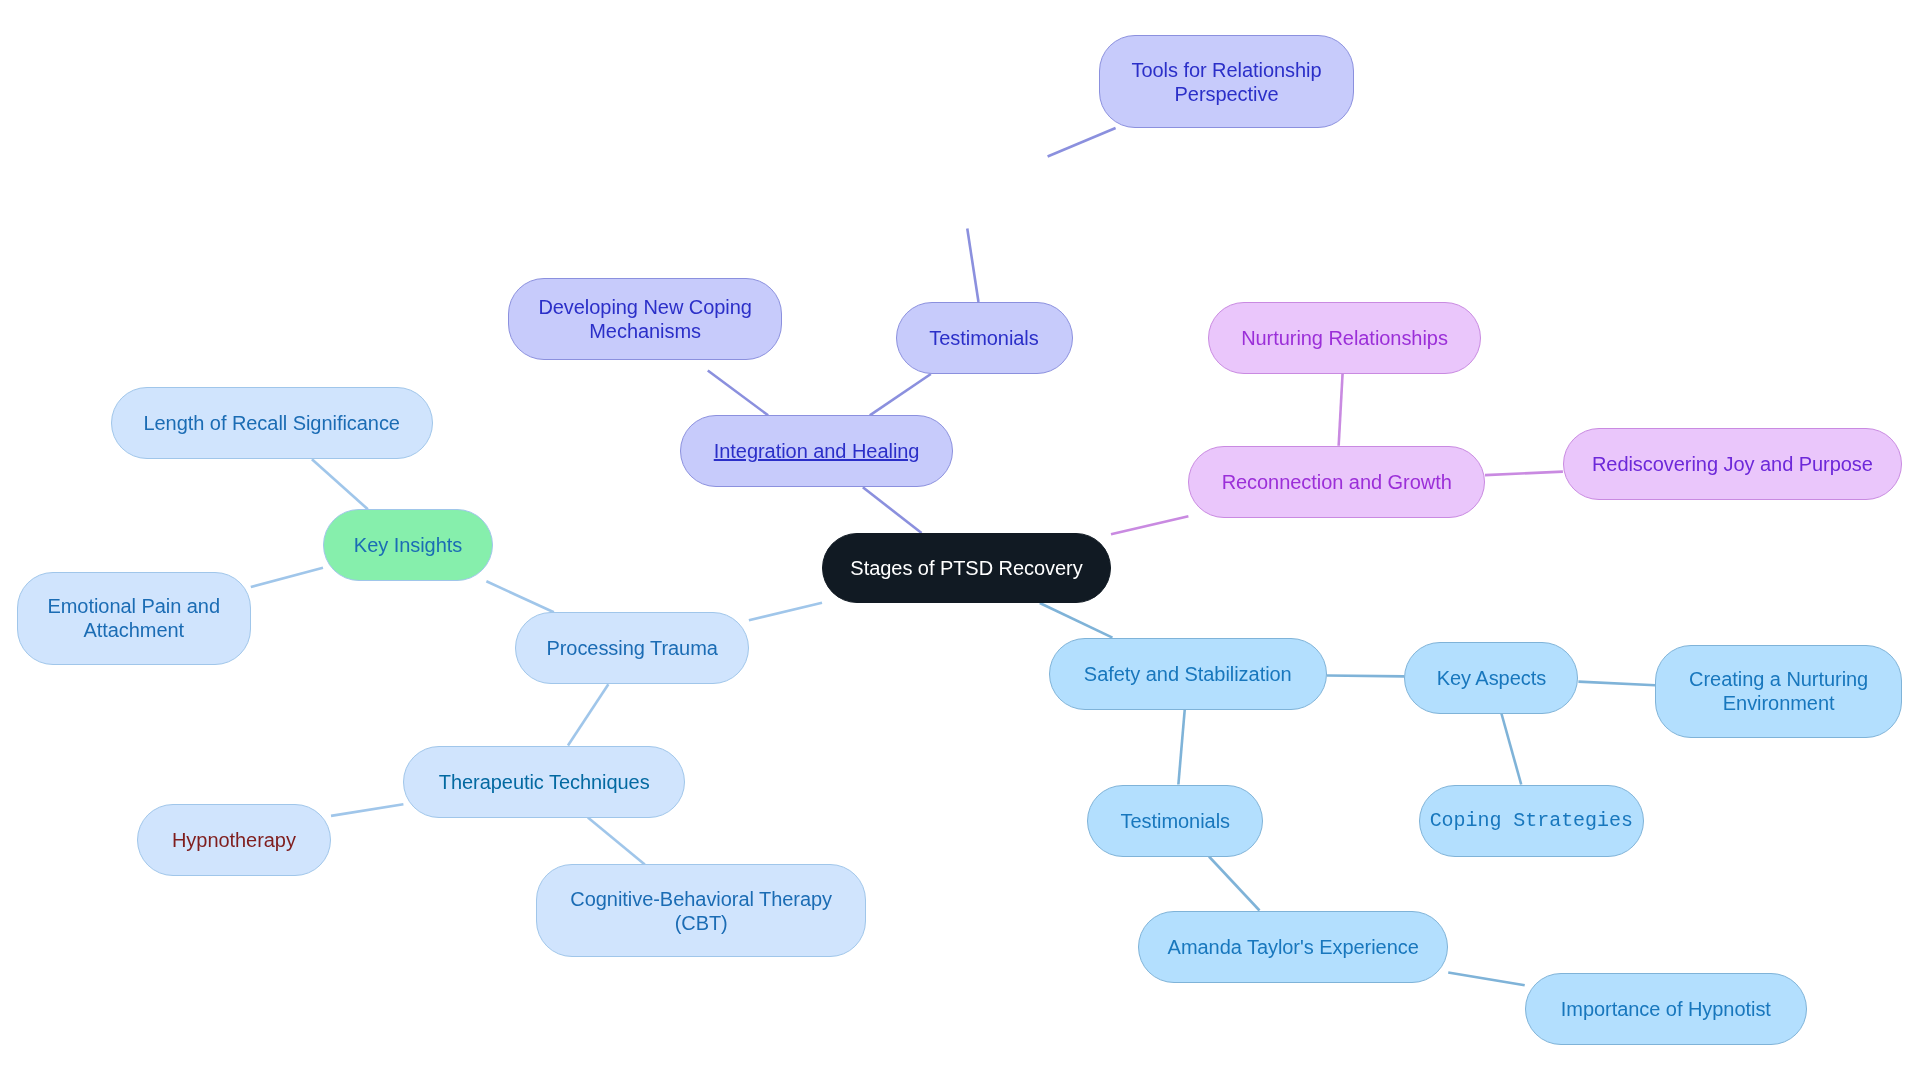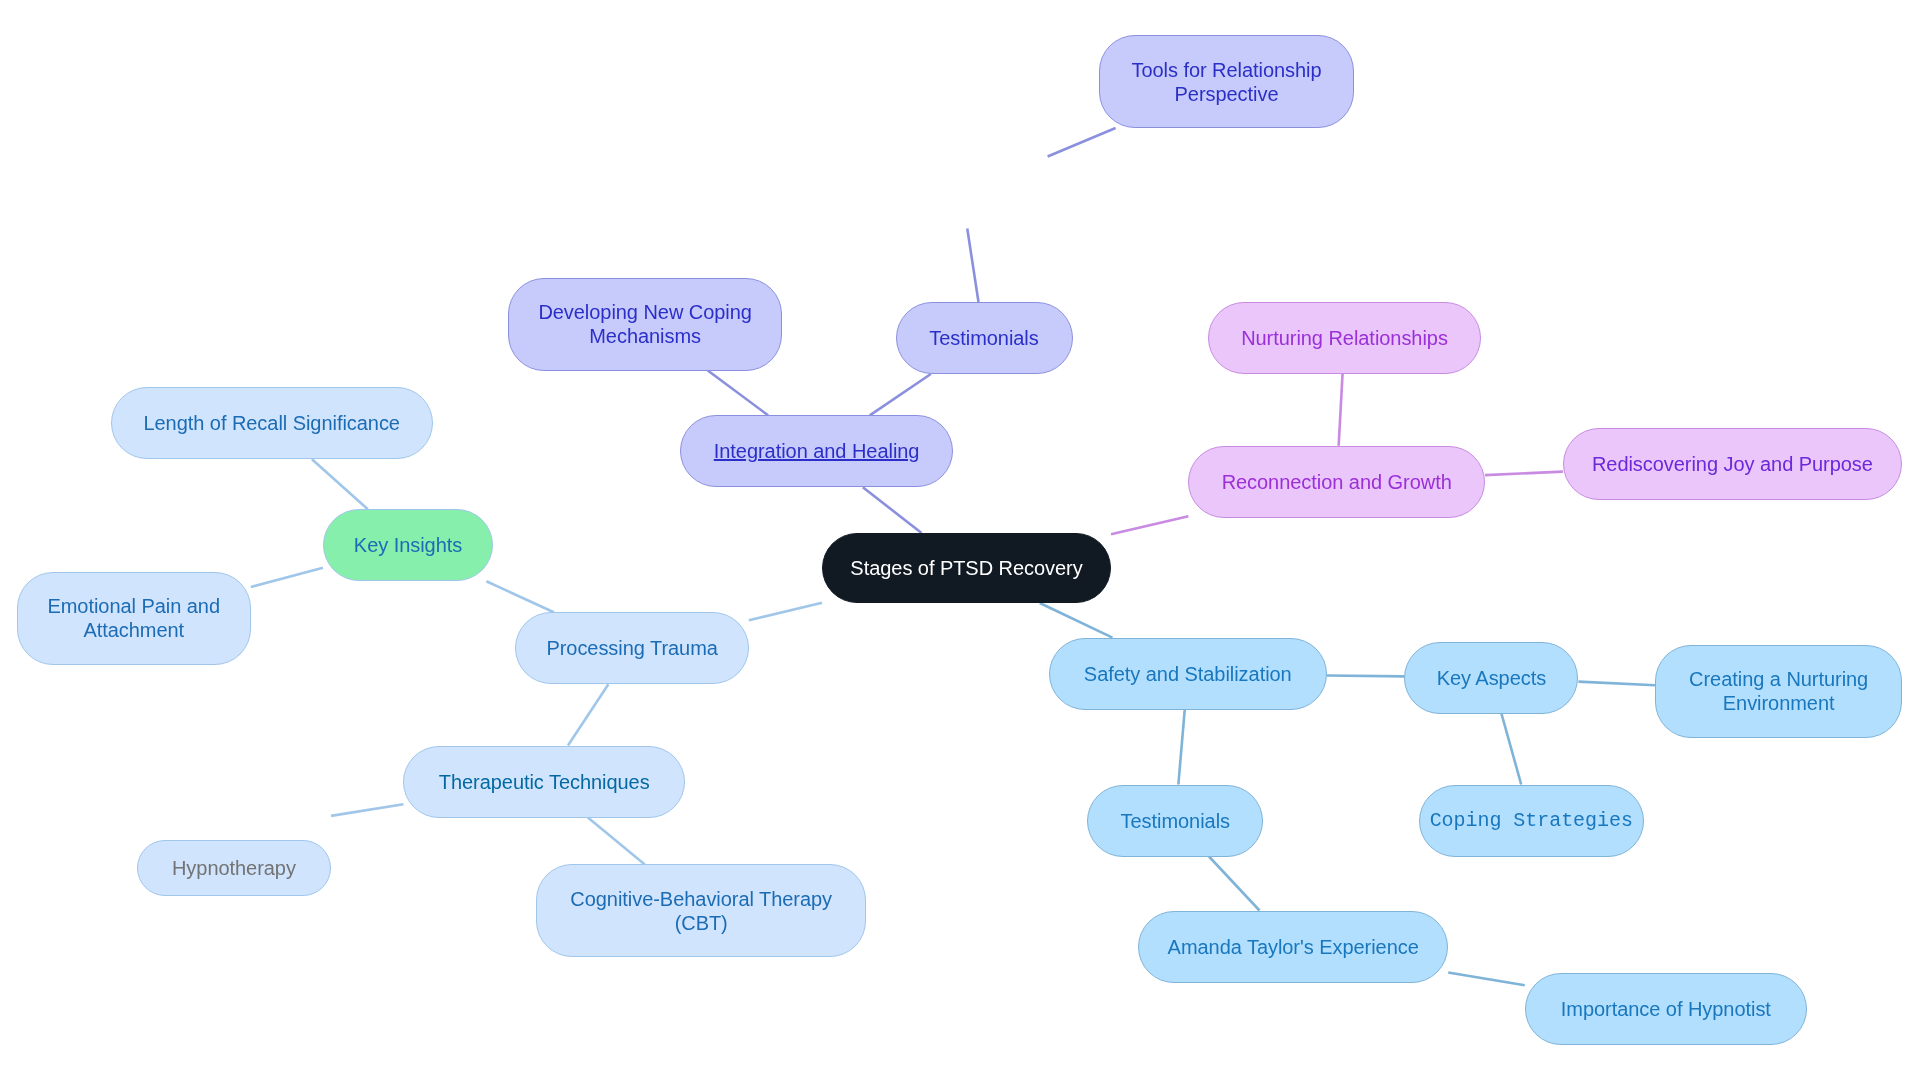--- a/index.html
+++ b/index.html
@@ -43,21 +43,21 @@
       <line x1="1448.20" y1="972.45" x2="1524.70" y2="985.26" stroke="#7fb3d8" stroke-width="2.6" stroke-linecap="butt"></line>
     </svg>
   <div id="node-layer">
       <div class="node" style="left: 822px; top: 533px; width: 289px; height: 70px; background: rgb(17, 26, 35); border-color: rgb(17, 26, 35); color: rgb(255, 255, 255);">
         <span class="lbl">Stages of PTSD Recovery</span>
       </div>
       <div class="node" style="left: 1099px; top: 35px; width: 255px; height: 93px; background: rgb(199, 203, 251); border-color: rgb(139, 144, 222); color: rgb(43, 47, 200);">
         <span class="lbl">Tools for Relationship
 Perspective</span>
       </div>
-      <div class="node" style="left: 507.8px; top: 277.5px; width: 274.7px; height: 93px; background: rgb(199, 203, 251); border-color: rgb(139, 144, 222); color: rgb(43, 47, 200);">
+      <div class="node" style="left: 507.8px; top: 277.5px; width: 274.7px; height: 82px; background: rgb(199, 203, 251); border-color: rgb(139, 144, 222); color: rgb(43, 47, 200);">
         <span class="lbl">Developing New Coping
 Mechanisms</span>
       </div>
       <div class="node" style="left: 895.5px; top: 302px; width: 177px; height: 72px; background: rgb(199, 203, 251); border-color: rgb(139, 144, 222); color: rgb(43, 47, 200);">
         <span class="lbl">Testimonials</span>
       </div>
       <div class="node" style="left: 680.4px; top: 415.3px; width: 272.4px; height: 72px; background: rgb(199, 203, 251); border-color: rgb(139, 144, 222); color: rgb(43, 47, 200); text-decoration: underline;">
         <span class="lbl">Integration and Healing</span>
       </div>
       <div class="node" style="left: 1208px; top: 302px; width: 273px; height: 72px; background: rgb(234, 198, 251); border-color: rgb(201, 138, 225); color: rgb(155, 47, 216);">
@@ -78,21 +78,21 @@
       <div class="node" style="left: 16.7px; top: 571.5px; width: 234.1px; height: 93px; background: rgb(208, 228, 253); border-color: rgb(160, 198, 234); color: rgb(27, 108, 180);">
         <span class="lbl">Emotional Pain and
 Attachment</span>
       </div>
       <div class="node" style="left: 515.4px; top: 612.3px; width: 233.5px; height: 72px; background: rgb(208, 228, 253); border-color: rgb(160, 198, 234); color: rgb(27, 108, 180);">
         <span class="lbl">Processing Trauma</span>
       </div>
       <div class="node" style="left: 403.4px; top: 745.5px; width: 281.6px; height: 72px; background: rgb(208, 228, 253); border-color: rgb(160, 198, 234); color: #0369a1;">
         <span class="lbl">Therapeutic Techniques</span>
       </div>
-      <div class="node" style="left: 136.9px; top: 840px; width: 194.1px; height: 56px; background: rgb(208, 228, 253); border-color: rgb(160, 198, 234); color: #737373;">
+      <div class="node" style="left: 136.9px; top: 804px; width: 194.1px; height: 72px; background: rgb(208, 228, 253); border-color: rgb(160, 198, 234); color: #7f1d1d;">
         <span class="lbl">Hypnotherapy</span>
       </div>
       <div class="node" style="left: 536.4px; top: 864.4px; width: 329.6px; height: 93px; background: rgb(208, 228, 253); border-color: rgb(160, 198, 234); color: rgb(27, 108, 180);">
         <span class="lbl">Cognitive-Behavioral Therapy
 (CBT)</span>
       </div>
       <div class="node" style="left: 1048.7px; top: 637.7px; width: 278.2px; height: 72px; background: rgb(179, 223, 254); border-color: rgb(127, 179, 216); color: rgb(24, 119, 189);">
         <span class="lbl">Safety and Stabilization</span>
       </div>
       <div class="node" style="left: 1404.4px; top: 641.5px; width: 174px; height: 72px; background: rgb(179, 223, 254); border-color: rgb(127, 179, 216); color: rgb(24, 119, 189);">

